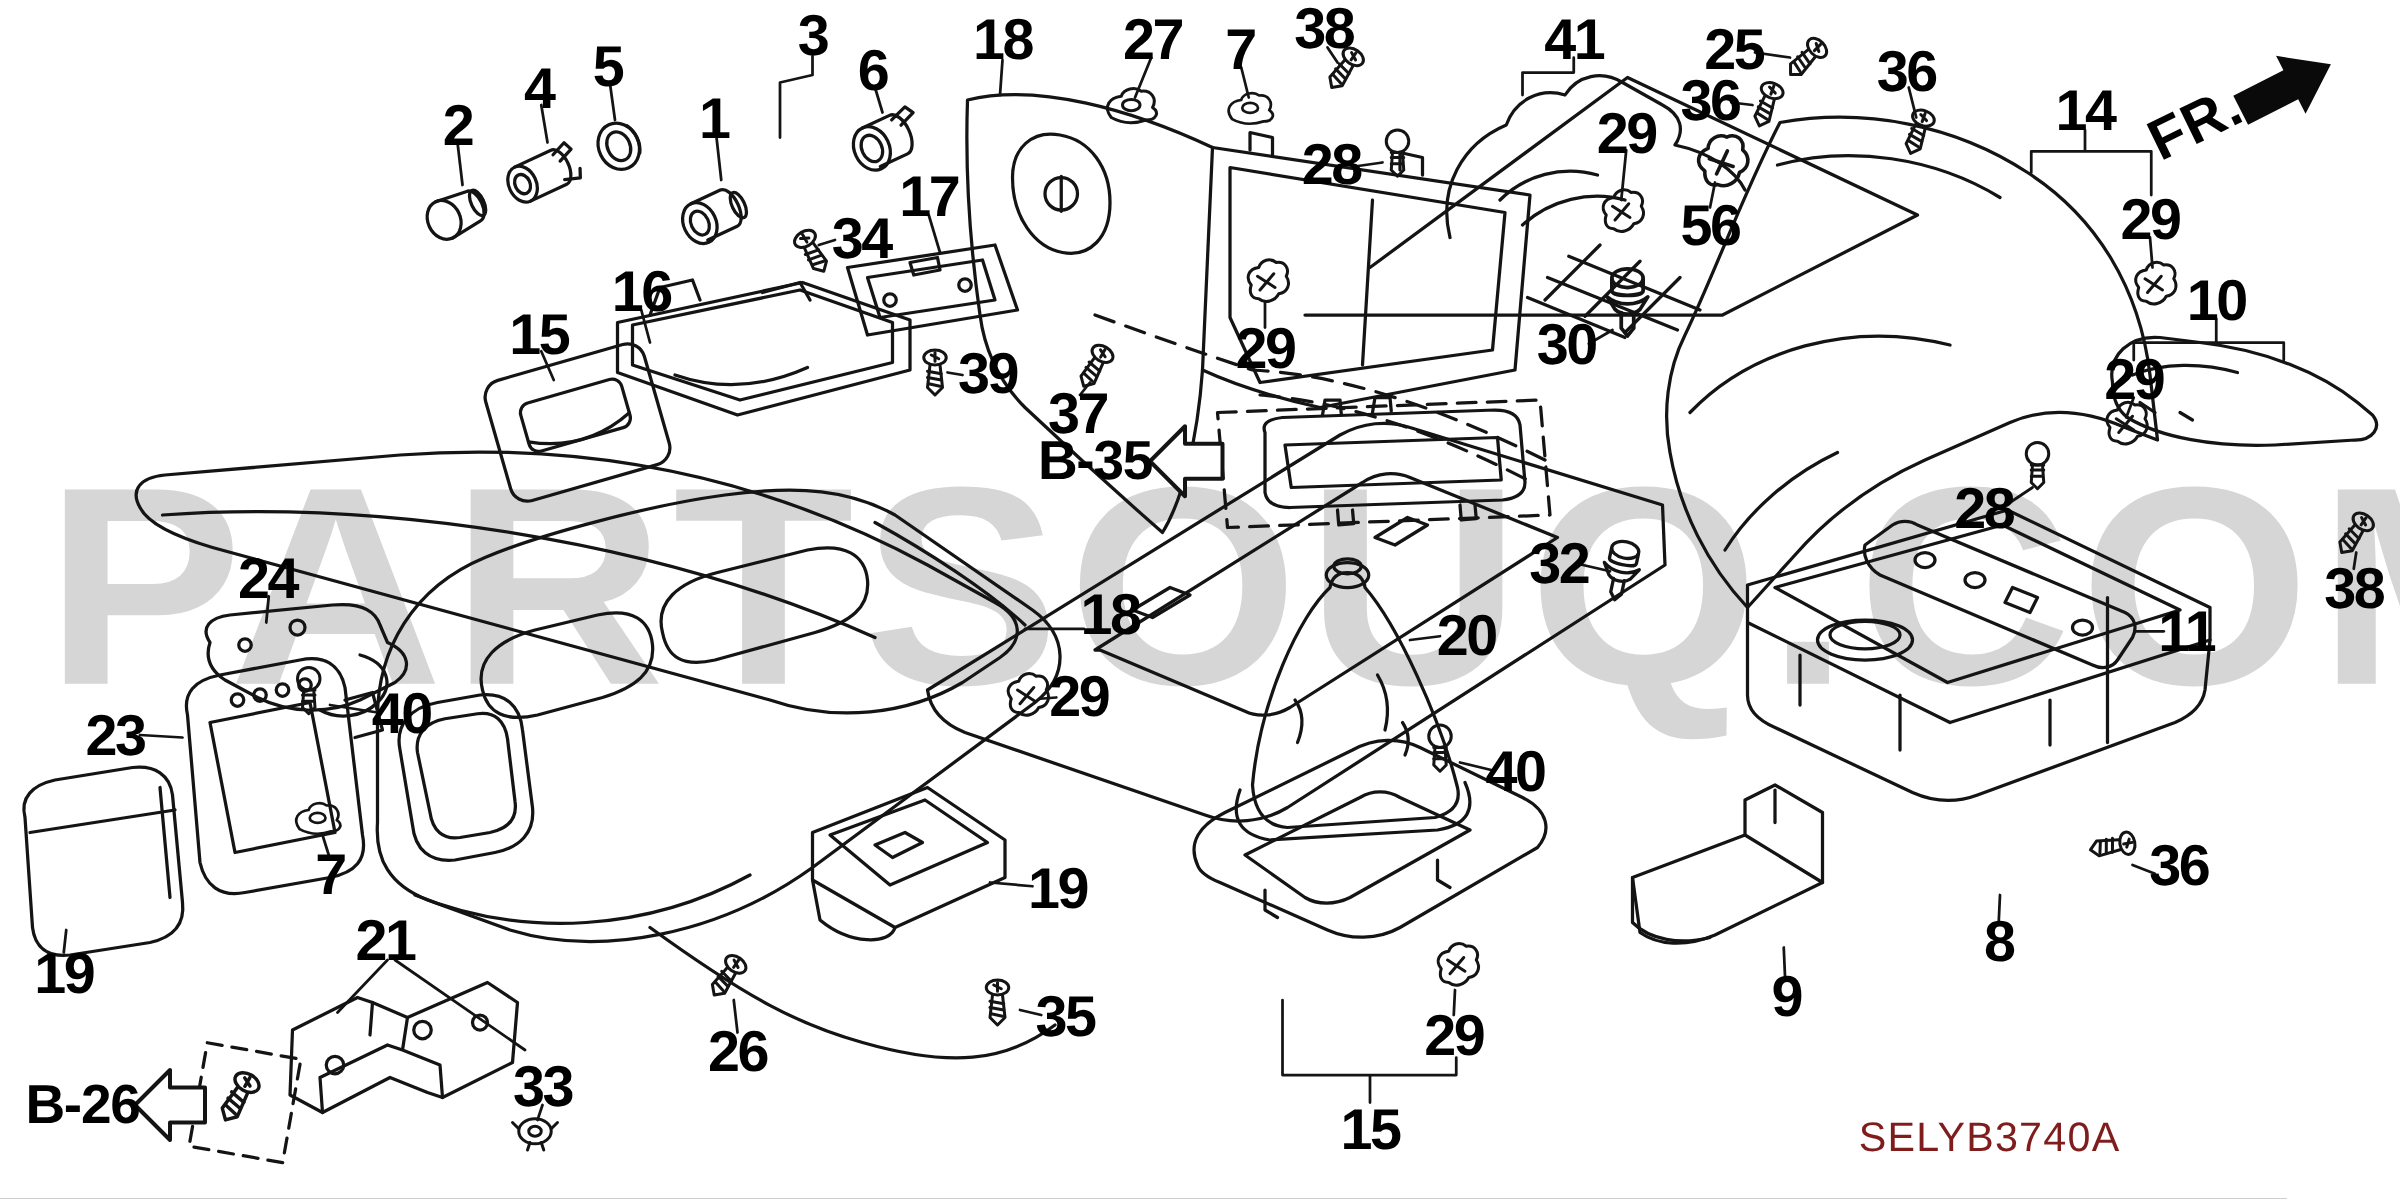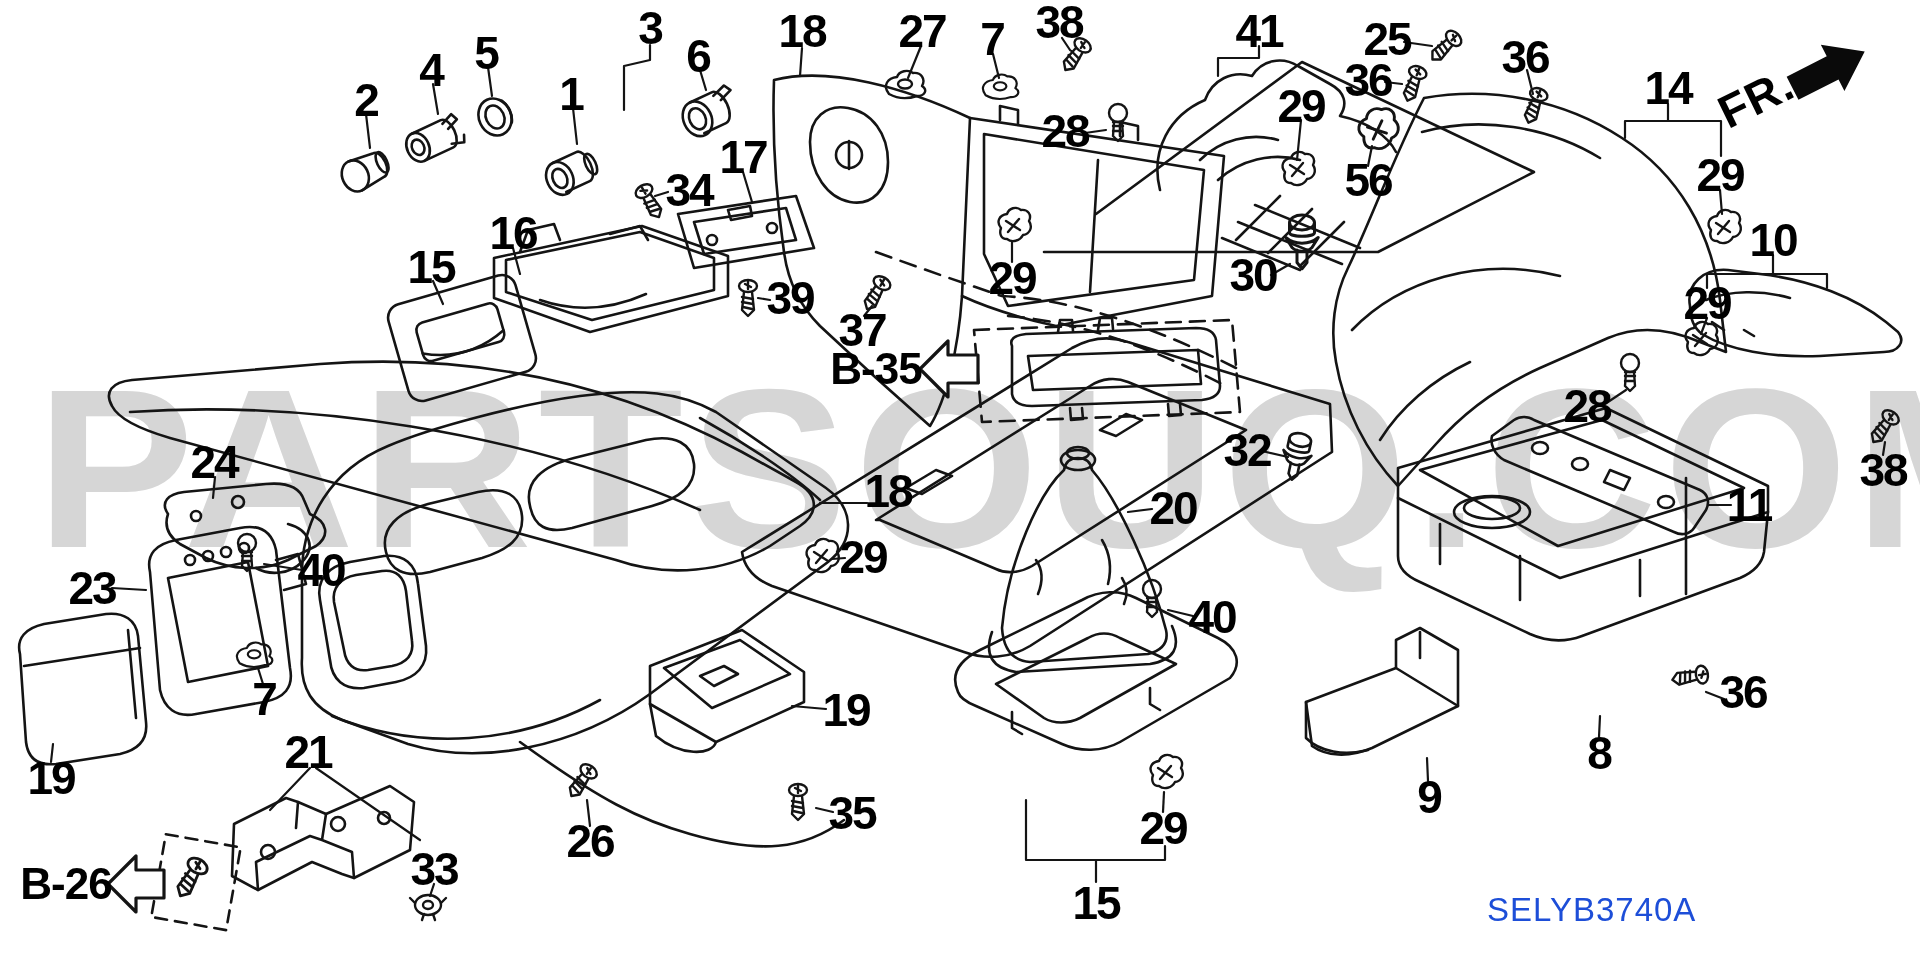--- a/index.html
+++ b/index.html
@@ -20,21 +20,21 @@
     font:700 46px "Liberation Sans",sans-serif;color:#000;
     letter-spacing:-2px;white-space:nowrap;line-height:1;
   }
   .ref{font-size:44px;letter-spacing:-1px;}
   .fr{
     position:absolute;transform:translate(-50%,-50%) rotate(-26deg);
     font:700 46px "Liberation Sans",sans-serif;color:#000;letter-spacing:1px;
   }
   .code{
     position:absolute;font:400 33px "Liberation Sans",sans-serif;
-    color:#1d4ed8;letter-spacing:1px;line-height:1;
+    color:#7f1d1d;letter-spacing:1px;line-height:1;
   }
 </style>
 </head>
 <body>
 
 <div id="stage">
 
   <div class="wm">PARTSOUQ.COM</div>
 
   <svg class="diagram" width="1920" height="959" viewBox="0 0 1920 959" stroke="#141414" fill="none" stroke-width="2.6" stroke-linecap="round" stroke-linejoin="round">

